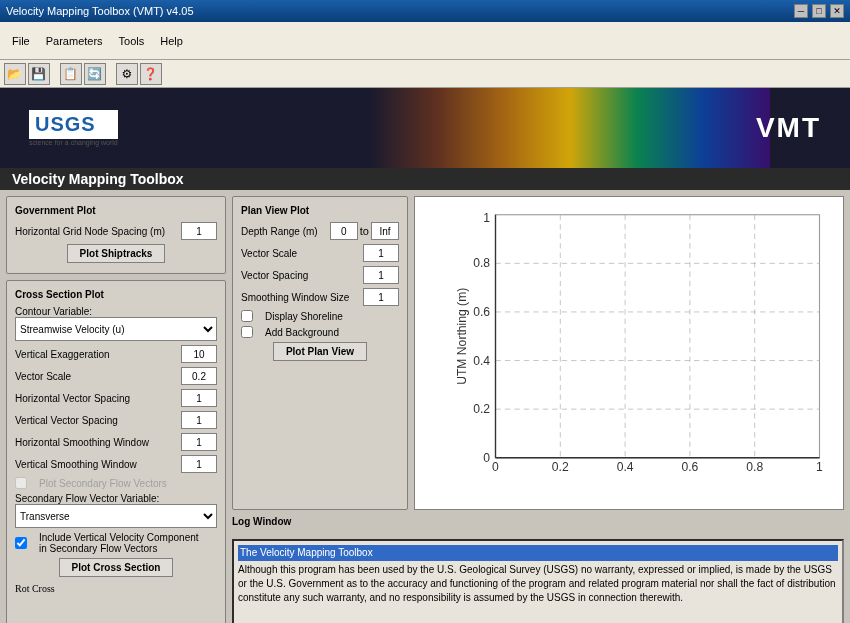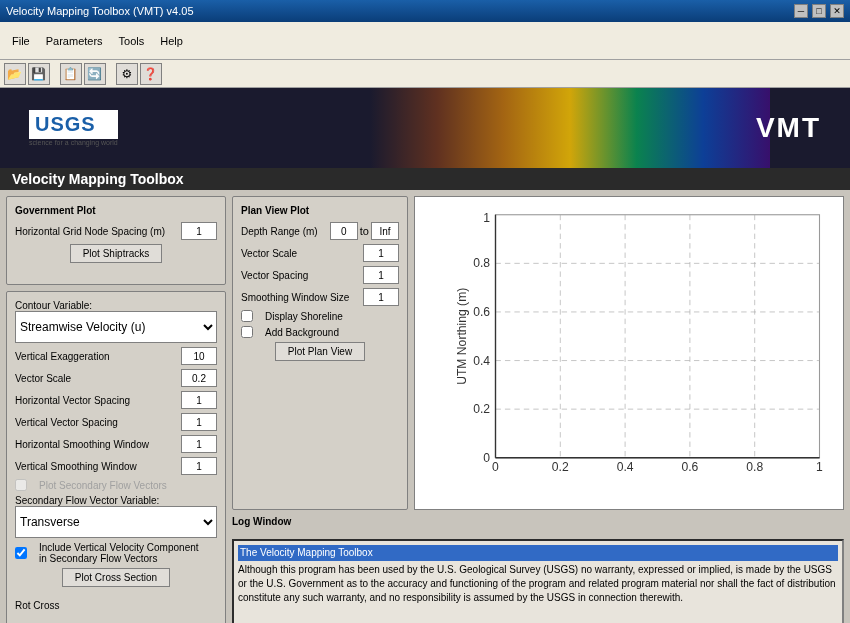--- a/index.html
+++ b/index.html
@@ -150,28 +150,29 @@
       text-align: center;
       padding: 1px;
     }
     .btn {
       background: #e0ddd8;
       border: 1px solid #808080;
       padding: 3px 12px;
       font-size: 10px;
       cursor: pointer;
       display: block;
-      margin: 4px auto 11px;
+      margin: 4px auto 0;
+      font-weight: bold;
     }
     select.form-select {
       width: 100%;
-      height: 32px;
+      height: 24px;
       background: white;
       border: 1px solid #808080;
-      font-size: 12px;
+      font-size: 10px;
       margin-bottom: 4px;
     }
     .checkbox-row {
       display: flex;
       align-items: center;
       gap: 12px;
       margin-bottom: 4px;
     }
     .checkbox-row input[type=checkbox] {
       width: 12px; height: 12px;
@@ -249,20 +250,21 @@
     }
     
     .sep { width: 6px; }
     
     .disabled { color: #a0a0a0; }
     #bottom-left {
       display: flex;
       align-items: flex-start;
       gap: 4px;
       padding: 2px 0;
+      font-family: Liberation Serif, serif;
     }
     #rot-cross-label {
       font-size: 10px;
     }
   </style>
 </head>
 <body>
 
 <div id="title-bar">
   <span>Velocity Mapping Toolbox (VMT) v4.05</span>
@@ -312,20 +314,21 @@
     <div class="panel-group">
       <div class="panel-group-title">Government Plot</div>
       <div class="form-row">
         <span class="form-label">Horizontal Grid Node Spacing (m)</span>
         <input type="text" class="form-input" value="1" style="">
       </div>
       <button class="btn">Plot Shiptracks</button>
     </div>
 
     <div class="panel-group" style="flex:1;">
+      <div class="panel-group-title">Cross Section Plot</div>
       <div class="form-label">Contour Variable:</div>
       <select class="form-select">
         <option>Streamwise Velocity (u)</option>
         <option>Cross-stream Velocity (v)</option>
         <option>Vertical Velocity (w)</option>
         <option>Velocity Magnitude</option>
       </select>
       <div class="form-row">
         <span class="form-label">Vertical Exaggeration</span>
         <input type="text" class="form-input" value="10" style="">

